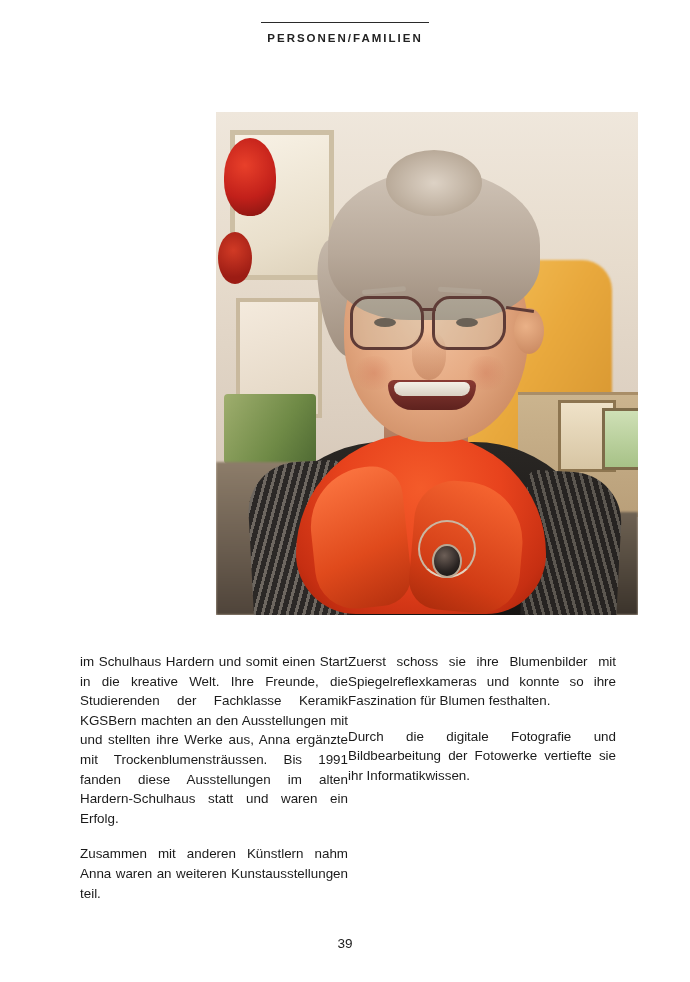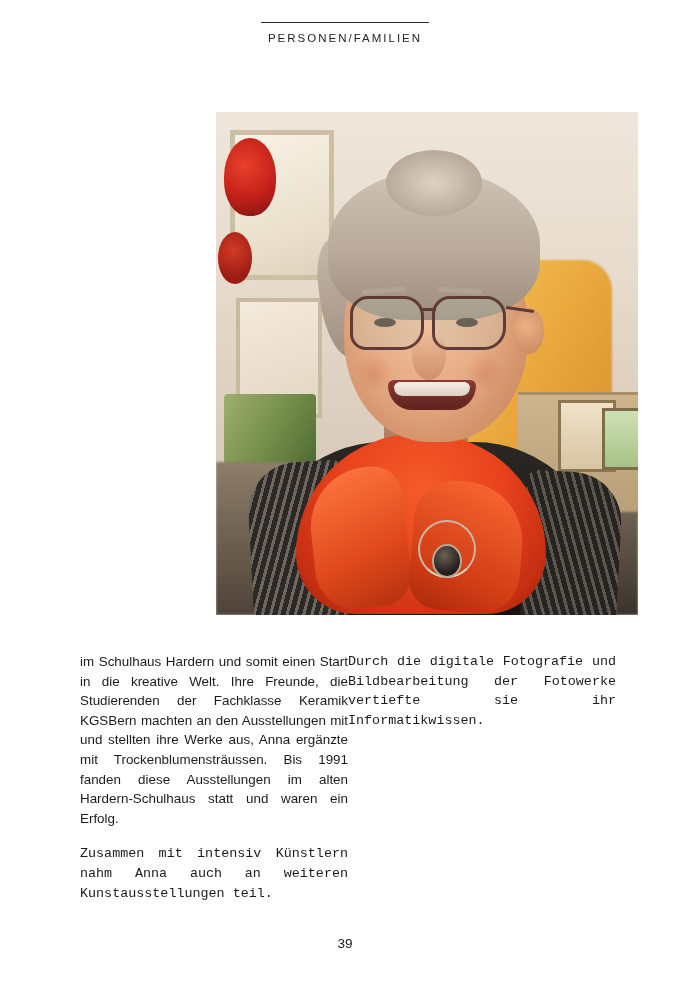--- a/index.html
+++ b/index.html
@@ -33,21 +33,21 @@
   }
   .header-rule {
     width: 168px;
     height: 1px;
     background: #2a2a2a;
     margin: 0 auto 9px auto;
   }
   .header-title {
     font-size: 11.5px;
     letter-spacing: 2.0px;
-    font-weight: 400;
+    font-weight: 700;
     color: #222222;
     text-transform: uppercase;
   }
 
   
   .photo-wrap {
     position: absolute;
     left: 216px;
     top: 112px;
     width: 422px;
@@ -418,21 +418,20 @@
     margin: 0 0 16px 0;
     font-size: 13.4px;
     line-height: 19.6px;
     text-align: justify;
     text-justify: inter-word;
     color: #1b1b1b;
     hyphens: manual;
   }
   .col p:last-child {
     margin-bottom: 0;
-    font-family: Liberation Mono, monospace;
   }
 
   
   .page-number {
     position: absolute;
     left: 0;
     top: 936px;
     width: 690px;
     text-align: center;
     font-size: 13.5px;
@@ -492,22 +491,23 @@
         <div class="nose"></div>
         <div class="mouth"></div>
         <div class="teeth"></div>
       </div>
     </div>
   </div>
 
   <div class="columns">
     <div class="col">
       <p>im Schulhaus Hardern und somit einen Start in die kreative Welt. Ihre Freunde, die Studierenden der Fachklasse Keramik KGSBern machten an den Ausstellungen mit und stellten ihre Werke aus, Anna ergänzte mit Trockenblumensträussen. Bis 1991 fanden diese Ausstellungen im alten Hardern-Schulhaus statt und waren ein Erfolg.</p>
-      <p>Zusammen mit intensiv Künstlern nahm Anna auch an weiteren Kunstausstellungen teil.</p>
+      <p>Zusammen mit anderen Künstlern nahm Anna waren an weiteren Kunstausstellungen teil.</p>
     </div>
     <div class="col">
+      <p>Zuerst schoss sie ihre Blumenbilder mit Spiegelreflexkameras und konnte so ihre Faszination für Blumen festhalten.</p>
       <p>Durch die digitale Fotografie und Bildbearbeitung der Fotowerke vertiefte sie ihr Informatikwissen.</p>
     </div>
   </div>
 
   <div class="page-number">39</div>
 
 </div>
 
 </body></html>

